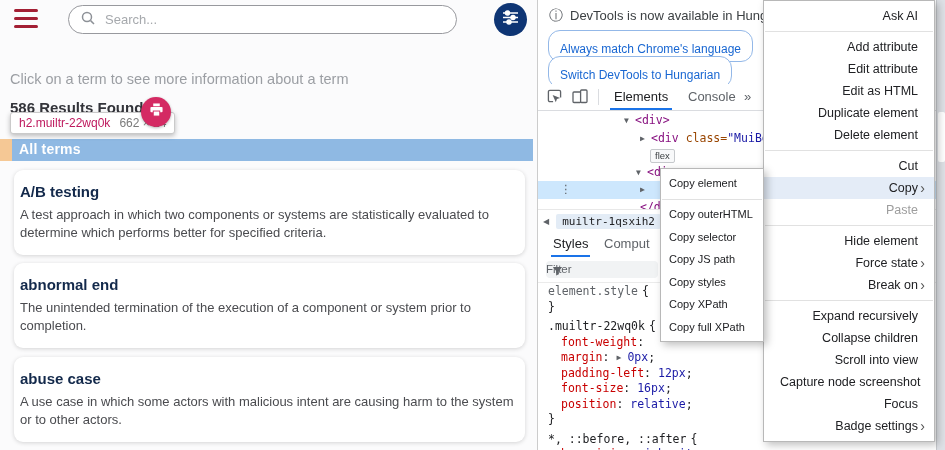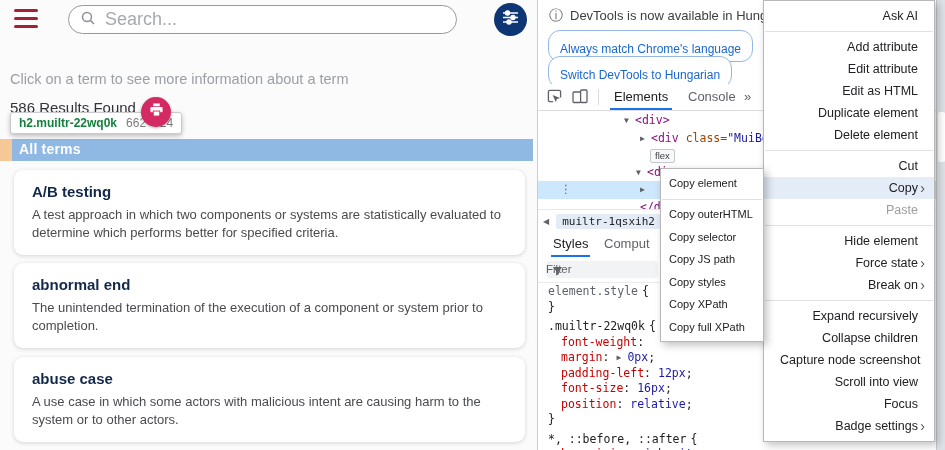--- a/index.html
+++ b/index.html
@@ -5,38 +5,38 @@
   html,body{margin:0;padding:0;background:#fff;}
   .canvas{position:relative;width:945px;height:450px;overflow:hidden;background:#fff;
           font-family:"Liberation Sans",sans-serif;}
 
   
   .app{position:absolute;left:0;top:0;width:537px;height:450px;background:#fbfbfc;}
   .hamburger{position:absolute;left:14px;top:9px;width:24px;height:19px;cursor:pointer;}
   .hamburger span{display:block;height:3px;border-radius:2px;background:#a31f34;margin-bottom:5px;}
   .searchbox{position:absolute;left:68px;top:5px;width:389px;height:29px;border:1px solid #98999e;
              border-radius:15px;background:#fff;display:flex;align-items:center;padding:0 12px;gap:8px;box-sizing:border-box;}
-  .searchbox input{border:none;outline:none;flex:1;font-size:18px;color:#333;background:transparent;font-family:"Liberation Sans",sans-serif;}
+  .searchbox input{border:none;outline:none;flex:1;font-size:13px;color:#333;background:transparent;font-family:"Liberation Sans",sans-serif;}
   .searchbox input::placeholder{color:#a6a9ad;}
   .filter-btn{position:absolute;left:494px;top:3px;width:33px;height:33px;border-radius:50%;background:#0e3574;
               display:flex;align-items:center;justify-content:center;cursor:pointer;}
   .instruction{position:absolute;left:10px;top:71px;font-size:14.5px;color:#9b9ea3;}
-  .results{position:absolute;left:10px;top:99px;font-size:15px;font-weight:normal;color:#33343a;z-index:4;}
+  .results{position:absolute;left:10px;top:99px;font-size:15px;font-weight:bold;color:#33343a;z-index:4;}
   .print-btn{position:absolute;left:141px;top:97px;width:30px;height:30px;border-radius:50%;background:#d42a63;
              display:flex;align-items:center;justify-content:center;z-index:7;box-shadow:0 1px 3px rgba(0,0,0,.3);cursor:pointer;}
   .tooltip{position:absolute;left:10px;top:112px;z-index:6;background:#fff;border:1px solid #cacaca;border-radius:3px;
            box-shadow:0 2px 5px rgba(0,0,0,.25);padding:3px 8px;font-size:12px;white-space:nowrap;
            display:flex;gap:9px;align-items:center;}
-  .tooltip .sel{color:#15803d;font-weight:bold;}
+  .tooltip .sel{color:#be185d;font-weight:normal;}
   .tooltip .dims{color:#7b7b7b;}
   .hl-bar{position:absolute;left:0;top:139px;width:533px;height:22px;background:#8fb9e3;}
   .hl-bar .margin-strip{position:absolute;left:0;top:0;width:12px;height:100%;background:#f5c895;}
   .hl-bar .label{position:absolute;left:19px;top:2px;color:#ffffff;font-size:14px;font-weight:bold;letter-spacing:.2px;}
   .card{position:absolute;left:14px;width:511px;background:#fff;border-radius:9px;box-shadow:0 1px 4px rgba(0,0,0,.16);
-        padding:13px 18px;box-sizing:border-box;}
+        padding:13px 6px;box-sizing:border-box;}
   .card .term{font-size:15px;font-weight:bold;color:#13294b;margin-bottom:6px;}
   .card .def{font-size:13px;color:#4a4b4f;line-height:1.4;}
   .card1{top:170px;} .card2{top:263px;} .card3{top:357px;}
 
   
   .devtools{position:absolute;left:537px;top:0;width:399px;height:450px;background:#fff;border-left:1px solid #ccc;box-sizing:border-box;}
   .dt-info-icon{position:absolute;left:11px;top:7px;color:#5f6368;font-size:14px;}
   .dt-info-msg{position:absolute;left:32px;top:8px;font-size:13px;color:#3c4043;white-space:nowrap;}
   .dt-btn{position:absolute;left:10px;height:32px;border:1px solid #93b8e8;border-radius:12px;background:#fff;color:#1967d2;
           font-size:12px;line-height:20px;padding:8px 11px;white-space:nowrap;box-sizing:border-box;cursor:pointer;}
@@ -321,22 +321,22 @@
       <span>Force state</span>
       <span class="cm-arrow">›</span>
     </div>
     <div class="cm-item">
       <span>Break on</span>
       <span class="cm-arrow">›</span>
     </div>
     <div class="cm-sep"></div>
     <div class="cm-item">Expand recursively</div>
     <div class="cm-item">Collapse children</div>
+    <div class="cm-item">Scroll into view</div>
     <div class="cm-item">Capture node screenshot</div>
-    <div class="cm-item">Scroll into view</div>
     <div class="cm-item">Focus</div>
     <div class="cm-item">
       <span>Badge settings</span>
       <span class="cm-arrow">›</span>
     </div>
   </div>
 
   <div class="scrollbar">
     <div class="scroll-thumb"></div>
   </div>

